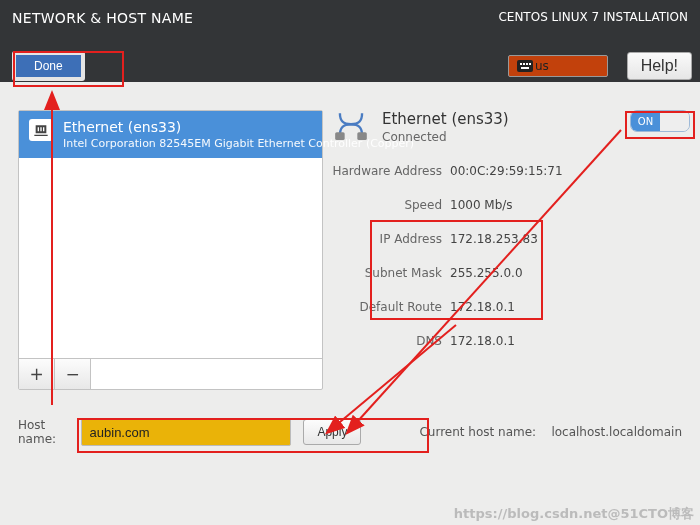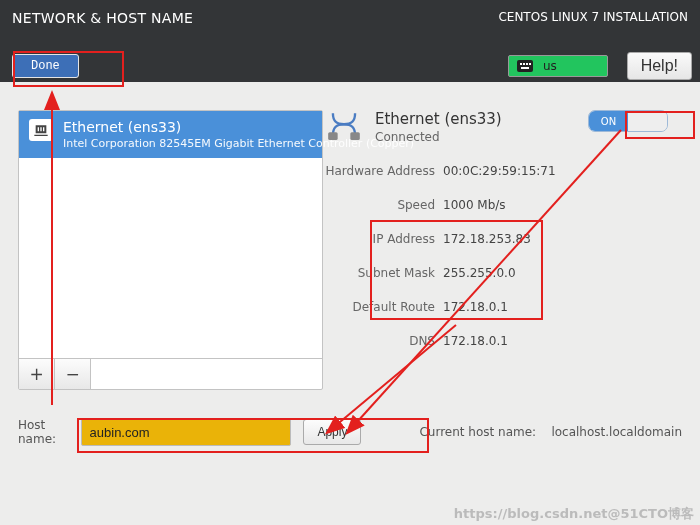--- a/index.html
+++ b/index.html
@@ -17,48 +17,48 @@
 }
 .topbar-left { font-size: 14px; letter-spacing: 0.02em; font-weight: 400; }
 .topbar-right { text-align: right; font-size: 12px; }
 .accentbar {
   height: 32px; background: #333537;
   display: flex; align-items: center; padding: 0 12px;
   position: relative;
 }
 .done-btn {
   background: #3d6fb7; color: #fff; font-size: 12px;
-  border: 1px solid #e5e5e5; border-radius: 3px;
-  padding: 4px 18px; cursor: pointer; font-family: Liberation Mono, monospace;
+  border: 4px solid #e5e5e5; border-radius: 3px;
+  padding: 4px 18px; cursor: pointer;
 }
 .lang-box {
   position: absolute; left: 508px; top: 50%; transform: translateY(-50%);
-  background: #22c55e; border: 1px solid #999; border-radius: 2px;
-  display: flex; align-items: center; gap: 10px; padding: 3px 8px;
+  background: #c2410c; border: 1px solid #999; border-radius: 2px;
+  display: flex; align-items: center; gap: 2px; padding: 3px 8px;
   font-size: 12px; color: #222; min-width: 100px;
 }
 .kbd-icon {
   width: 16px; height: 12px; background: #222;
   border-radius: 2px; position: relative;
 }
 .kbd-icon::after {
   content: ""; position: absolute; inset: 2px;
   background:
     linear-gradient(#fff,#fff) 1px 1px/2px 2px no-repeat,
     linear-gradient(#fff,#fff) 4px 1px/2px 2px no-repeat,
     linear-gradient(#fff,#fff) 7px 1px/2px 2px no-repeat,
     linear-gradient(#fff,#fff) 10px 1px/2px 2px no-repeat,
     linear-gradient(#fff,#fff) 2px 5px/8px 2px no-repeat;
 }
 .help-btn {
   position: absolute; right: 8px; top: 50%; transform: translateY(-50%);
   background: linear-gradient(#fafafa,#e6e6e6); border:1px solid #aaa;
   border-radius: 3px; padding: 4px 13px; font-size: 16px; color:#333;
 }
-.content { padding: 28px 32px 10px 18px; display: flex; gap: 2px; }
+.content { padding: 28px 10px 10px 18px; display: flex; gap: 9px; }
 .nic-list {
   width: 305px; background: #fff; border: 1px solid #c3c3c3;
   border-radius: 2px; display: flex; flex-direction: column;
 }
 .nic-item {
   background: #4a90d9; color: #fff; padding: 8px 10px;
   display: flex; gap: 10px; align-items: flex-start;
 }
 .nic-icon {
   width: 24px; height: 22px; background:#fff; border-radius: 3px;
@@ -78,21 +78,21 @@
   border-right: 1px solid #c3c3c3; display:flex; align-items:center; justify-content:center;
   font-size: 17px; color:#444; cursor:pointer;
 }
 .right-col { flex:1; position: relative; }
 .detail-head { display:flex; align-items:center; gap: 12px; margin-bottom: 12px; }
 .eth-big-icon { width: 38px; height: 34px; }
 .detail-head-txt .title { font-size: 15px; color:#333; }
 .detail-head-txt .status { font-size: 12px; color:#666; margin-top: 2px; }
 .toggle {
   position: absolute; right: 0; top: 0;
-  width: 80px; height: 22px; border-radius: 7px;
+  width: 60px; height: 22px; border-radius: 7px;
   border:1px solid #9db9d8; display:flex; overflow:hidden;
   cursor:pointer;
 }
 .toggle .on { flex:1; background:#4a90d9; color:#fff; font-size:10px; display:flex;align-items:center;justify-content:center; }
 .toggle .off { flex:1; background:#eee; }
 .kv { display:flex; font-size:12px; color:#666; margin: 20px 0; }
 .kv .k { width: 118px; text-align:right; padding-right: 8px; }
 .kv .v { color:#444; }
 .configure-btn {
   position:absolute; right:0; bottom:-14px;

